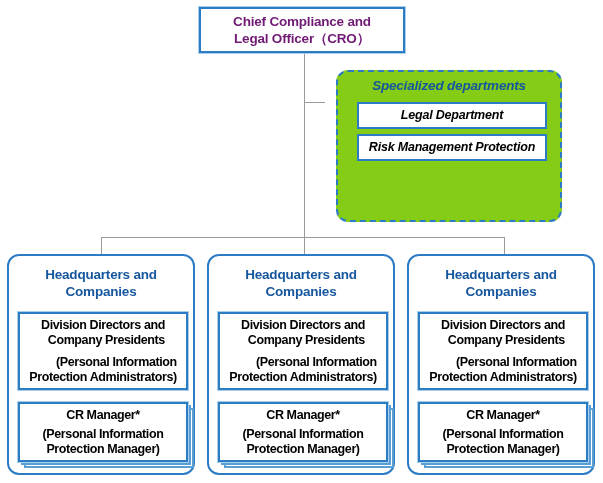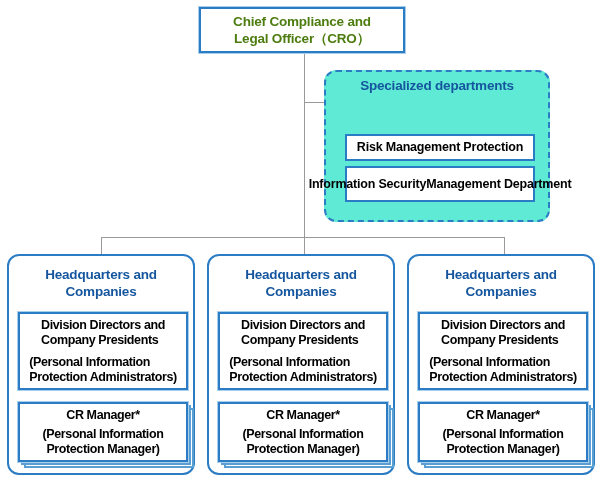--- a/index.html
+++ b/index.html
@@ -34,47 +34,48 @@
     box-sizing: border-box;
     background: #ffffff;
     border: 2px solid #2b7cc4;
     outline: 1px solid #a8cfe9;
     outline-offset: 0px;
     display: flex;
     flex-direction: column;
     align-items: center;
     justify-content: center;
     text-align: center;
-    color: #4d7c0f;
+    color: #701a75;
     font-weight: bold;
     letter-spacing: -0.2px;
   }
 
   
   #cro-box {
     left: 199px;
     top: 7px;
     width: 206px;
     height: 46px;
     font-size: 13.5px;
     line-height: 17px;
   }
   #cro-box .ln { display: block; white-space: nowrap; }
 
   
   #spec-group {
     position: absolute;
-    left: 324px;
+    left: 336px;
     top: 70px;
     width: 226px;
     height: 152px;
     box-sizing: border-box;
     border: 2px dashed #2b7cc4;
     border-radius: 12px;
-    background: #5eead4;
+    background: #84cc16;
+    font-style: italic;
   }
   #spec-title {
     position: absolute;
     left: 0;
     top: 6px;
     width: 100%;
     text-align: center;
     color: #15569f;
     font-size: 13.5px;
     font-weight: bold;
@@ -138,21 +139,21 @@
     width: 170px;
     height: 78px;
     box-sizing: border-box;
     background: #ffffff;
     border: 2px solid #2b7cc4;
     outline: 1px solid #a8cfe9;
     display: flex;
     flex-direction: column;
     align-items: center;
     justify-content: center;
-    text-align: left;
+    text-align: right;
     color: #000000;
     font-size: 12.5px;
     font-weight: bold;
     line-height: 14.5px;
     letter-spacing: -0.4px;
   }
   .admin-box .para { display: block; }
   .admin-box .para + .para { margin-top: 8px; }
   .admin-box .ln { display: block; white-space: nowrap; }
 
@@ -212,29 +213,28 @@
   <div class="conn v" style="left:504px; top:237px; height:19px;"></div>
 
   <div id="cro-box" class="box">
     <span class="ln">Chief Compliance and</span>
     <span class="ln">Legal Officer（CRO）</span>
   </div>
 
   <div id="spec-group">
     <div id="spec-title">Specialized departments</div>
 
+    <div id="dept-0" class="dept-box">
+      <span class="ln">Legal Department</span>
+    </div>
 
     <div id="dept-1" class="dept-box">
       <span class="ln">Risk Management Protection</span>
     </div>
 
-    <div id="dept-2" class="dept-box">
-      <span class="ln">Information Security</span>
-      <span class="ln">Management Department</span>
-    </div>
   </div>
 
   <div id="col-0" class="col">
     <div class="col-title">
       <span class="ln">Headquarters and</span>
       <span class="ln">Companies</span>
     </div>
 
     <div class="admin-box">
       <span class="para">

